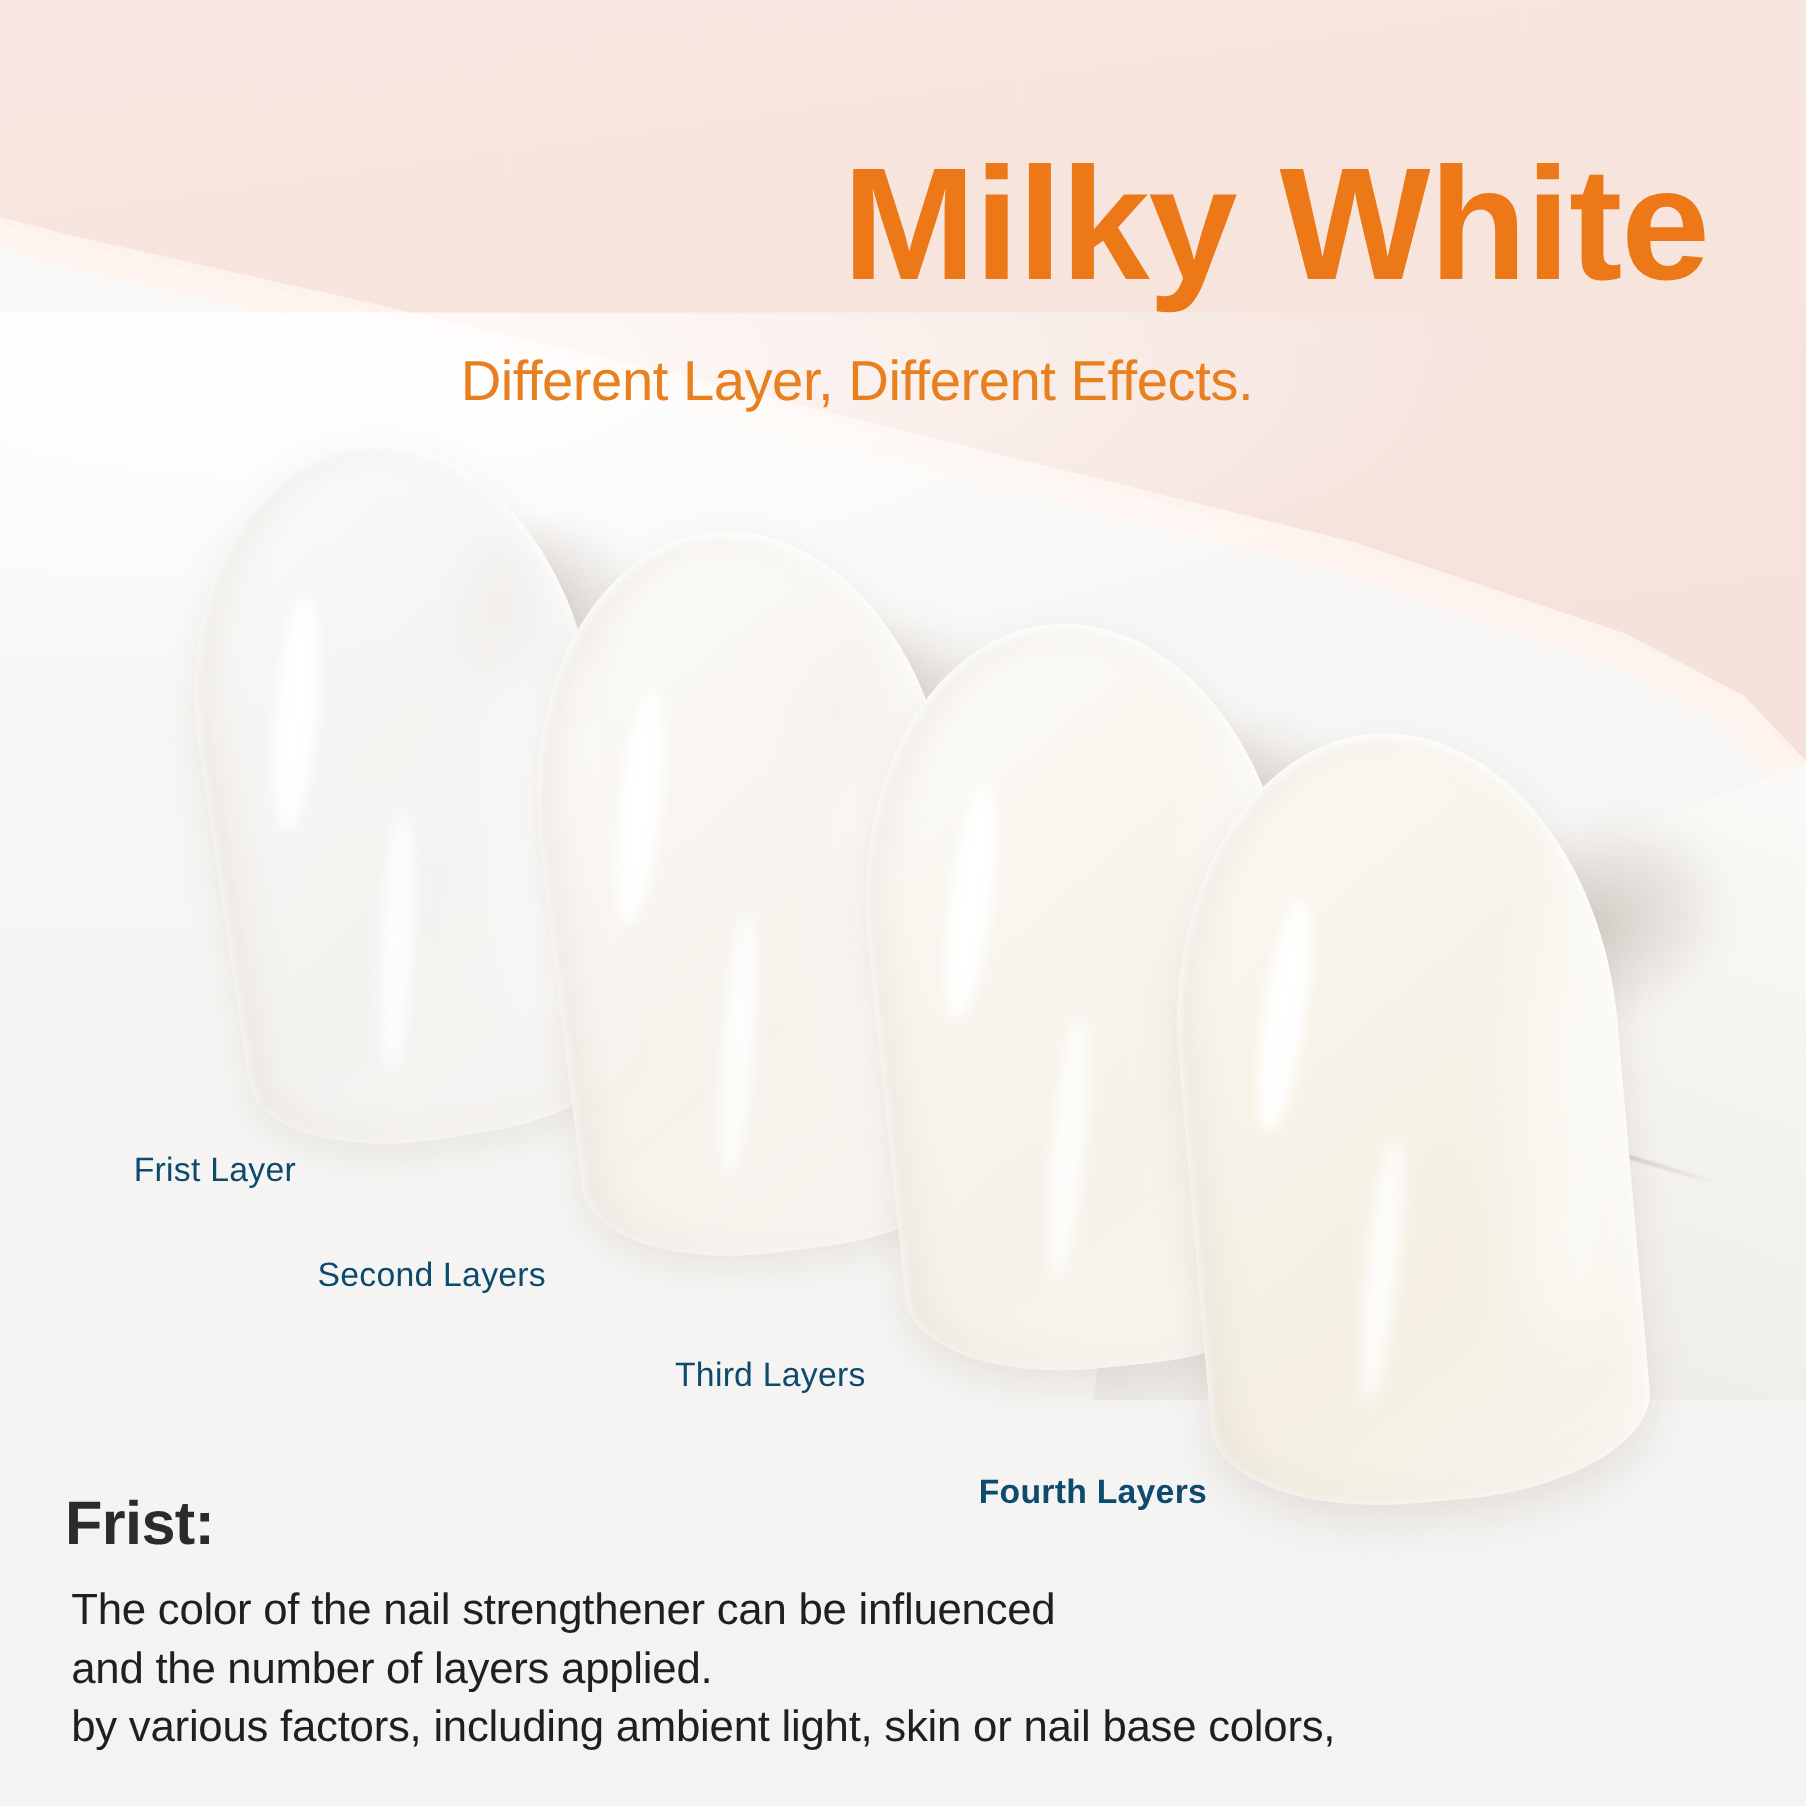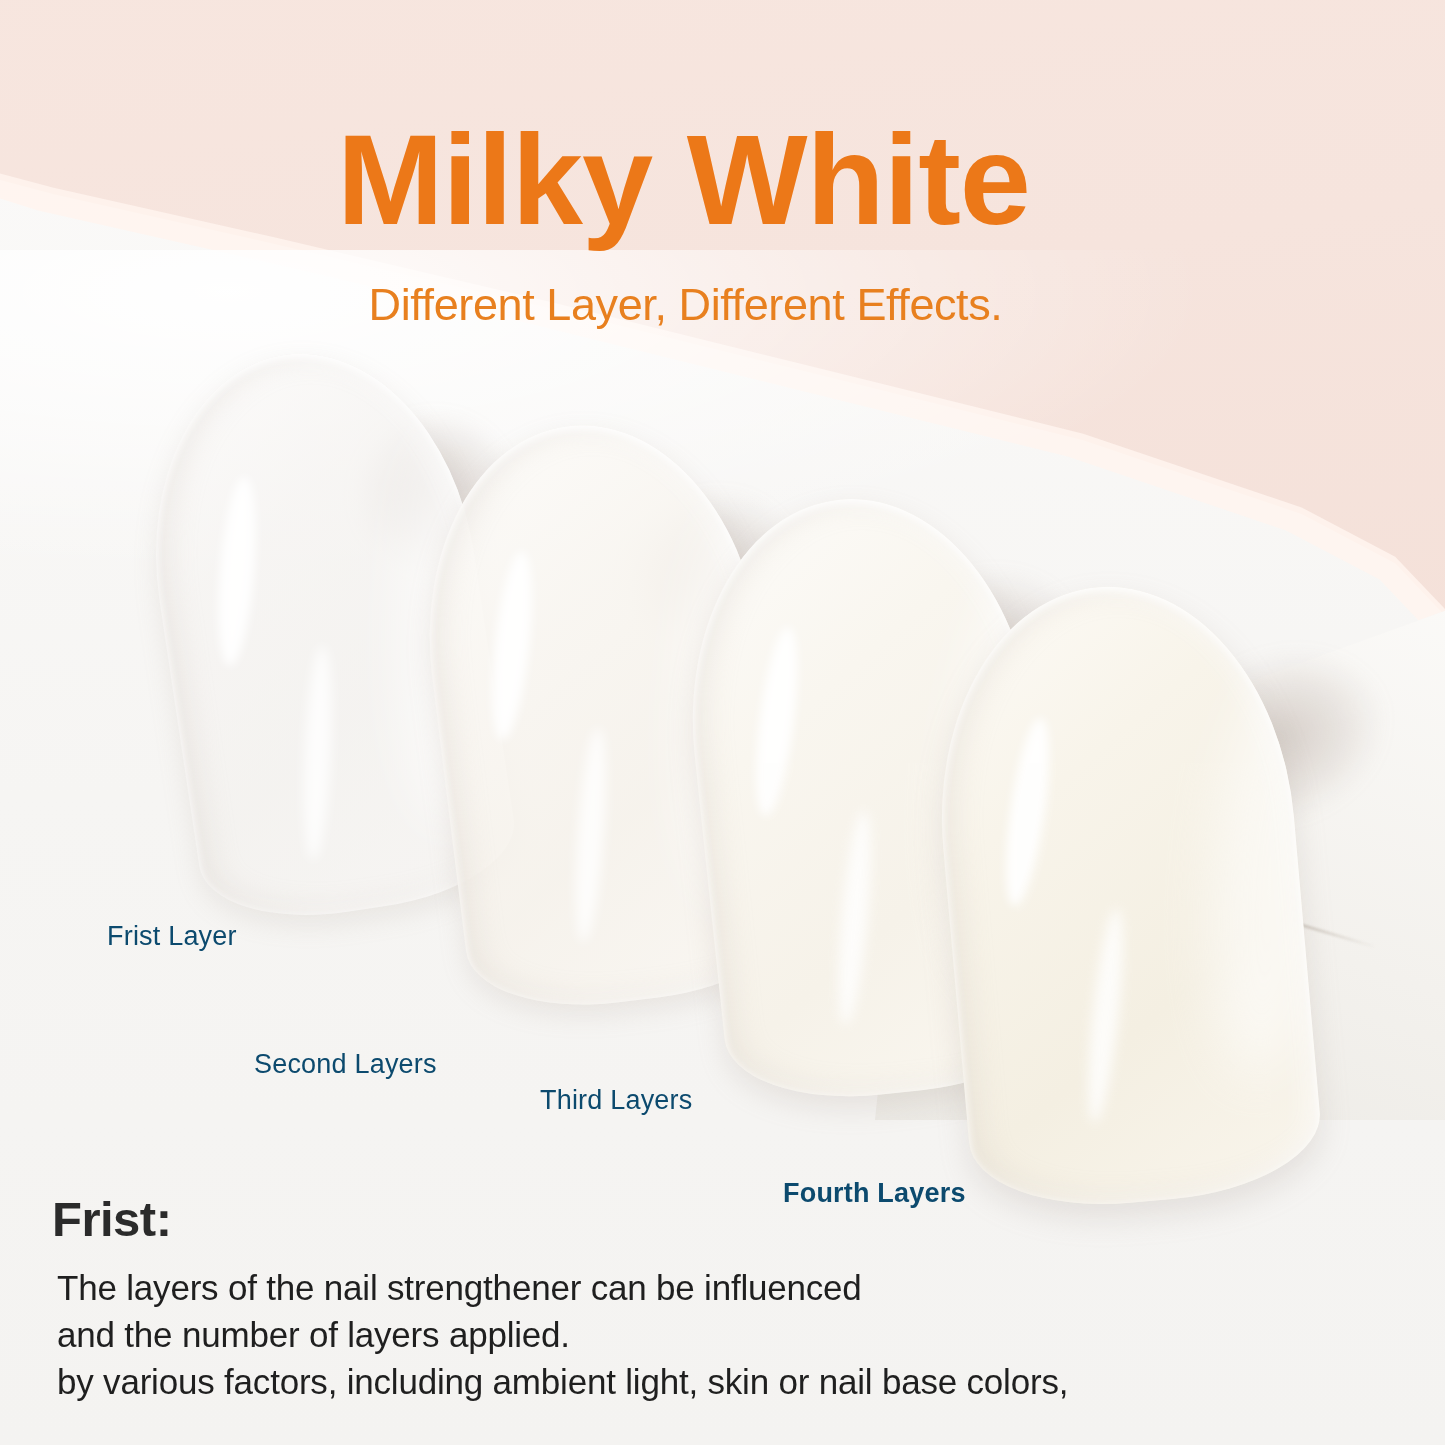--- a/index.html
+++ b/index.html
@@ -80,21 +80,21 @@
     transform: rotate(16.5deg);
     transform-origin: left center;
     filter: blur(1px);
   }
 
   
   .title {
     position: absolute;
     left: 0; right: 0;
     top: 116px;
-    text-align: center;
+    text-align: right;
     padding-right: 78px;
     font-size: 128px;
     font-weight: 700;
     letter-spacing: -1px;
     line-height: 1;
     color: #ec7818;
     white-space: nowrap;
   }
   .subtitle {
     position: absolute;
@@ -200,21 +200,21 @@
   
   .layer-label {
     position: absolute;
     font-size: 27px;
     font-weight: 400;
     letter-spacing: .2px;
     color: #0c4a6e;
     white-space: nowrap;
   }
   #lbl1 { left: 107px;  top: 921px;  }
-  #lbl2 { left: 254px;  top: 1005px; margin-top: 44px; }
+  #lbl2 { left: 254px;  top: 1005px; }
   #lbl3 { left: 540px;  top: 1085px; }
   #lbl4 { left: 783px;  top: 1178px; font-weight: bold; }
 
   
   .note-head {
     position: absolute;
     left: 52px;
     top: 1191px;
     font-size: 49px;
     font-weight: 700;
@@ -279,18 +279,18 @@
     <div class="rim"></div>
   </div>
 
   <div class="layer-label" id="lbl1">Frist Layer</div>
   <div class="layer-label" id="lbl2">Second Layers</div>
   <div class="layer-label" id="lbl3">Third Layers</div>
   <div class="layer-label" id="lbl4">Fourth Layers</div>
 
   <div class="note-head">Frist:</div>
   <div class="note-body">
-    <span>The layers of the nail strengthener can be influenced</span>
+    <span>The color of the nail strengthener can be influenced</span>
     <span>and the number of layers applied.</span>
     <span>by various factors, including ambient light, skin or nail base colors,</span>
   </div>
 
 </div>
 
 </body></html>

